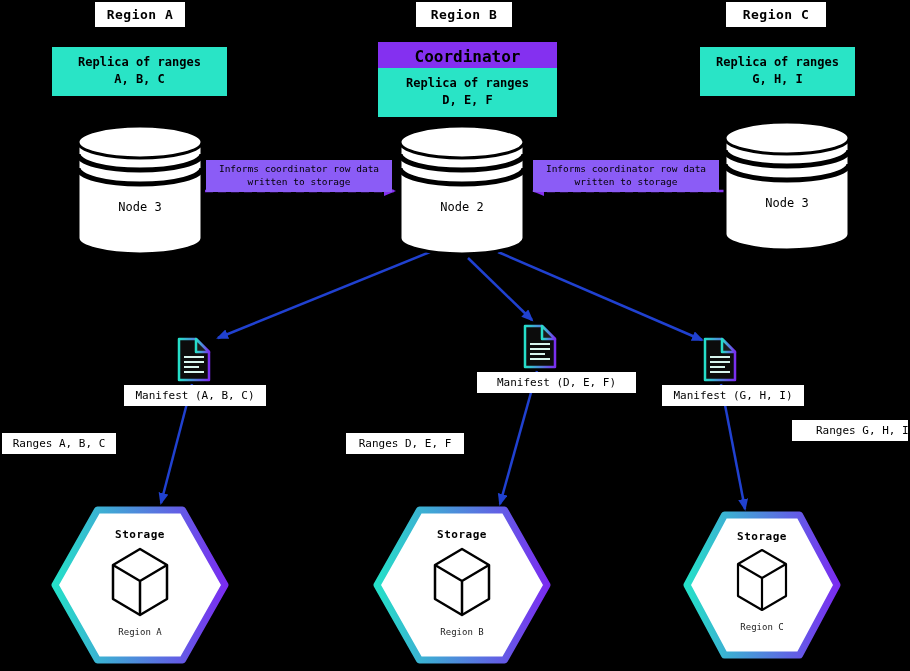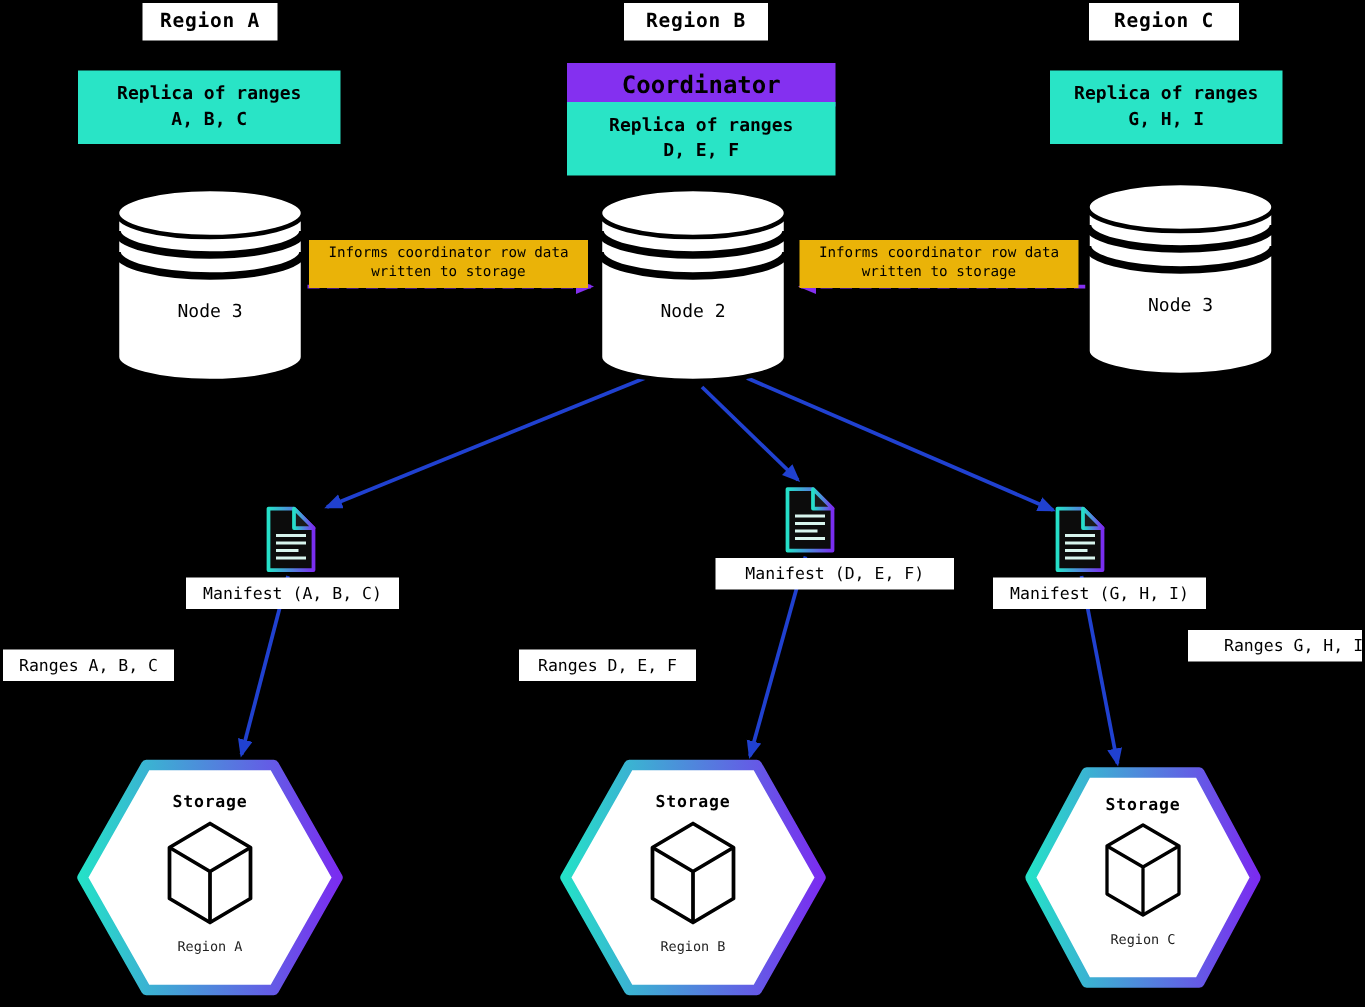--- a/index.html
+++ b/index.html
@@ -5,21 +5,21 @@
   * { margin:0; padding:0; box-sizing:border-box; }
   html,body { background:#000; }
   body { font-family:"DejaVu Sans Mono","Liberation Mono",monospace; }
   .stage { position:relative; width:910px; height:671px; background:#000; overflow:hidden; }
   .layer { position:absolute; left:0; top:0; }
   .abs { position:absolute; }
   .hdr { background:#fff; color:#000; font-weight:bold; font-size:13px; text-align:center; padding:5px 0; letter-spacing:.5px; }
   .replica { background:#29e4c6; color:#000; font-weight:bold; font-size:12px; text-align:center; padding:7px 4px; line-height:1.45; }
   .coord { background:#8430f0; color:#000; font-weight:bold; font-size:16px; text-align:center; padding:5px 4px; }
   .nodelabel { color:#000; font-size:12px; text-align:center; }
-  .inform { background:#eab308; color:#000; font-size:9.5px; text-align:center; padding:3px 2px; line-height:1.35; }
+  .inform { background:#8b5cf6; color:#000; font-size:9.5px; text-align:center; padding:3px 2px; line-height:1.35; }
   .wlabel { background:#fff; color:#000; font-size:11px; text-align:center; padding:4px 2px; white-space:nowrap; }
   .stitle { color:#000; font-weight:bold; font-size:11px; text-align:center; letter-spacing:.5px; }
   .sregion { color:#222; font-size:9px; text-align:center; }
 </style>
 </head>
 <body>
 
 <div class="stage">
 
   <svg class="layer" width="910" height="671" viewBox="0 0 910 671">

